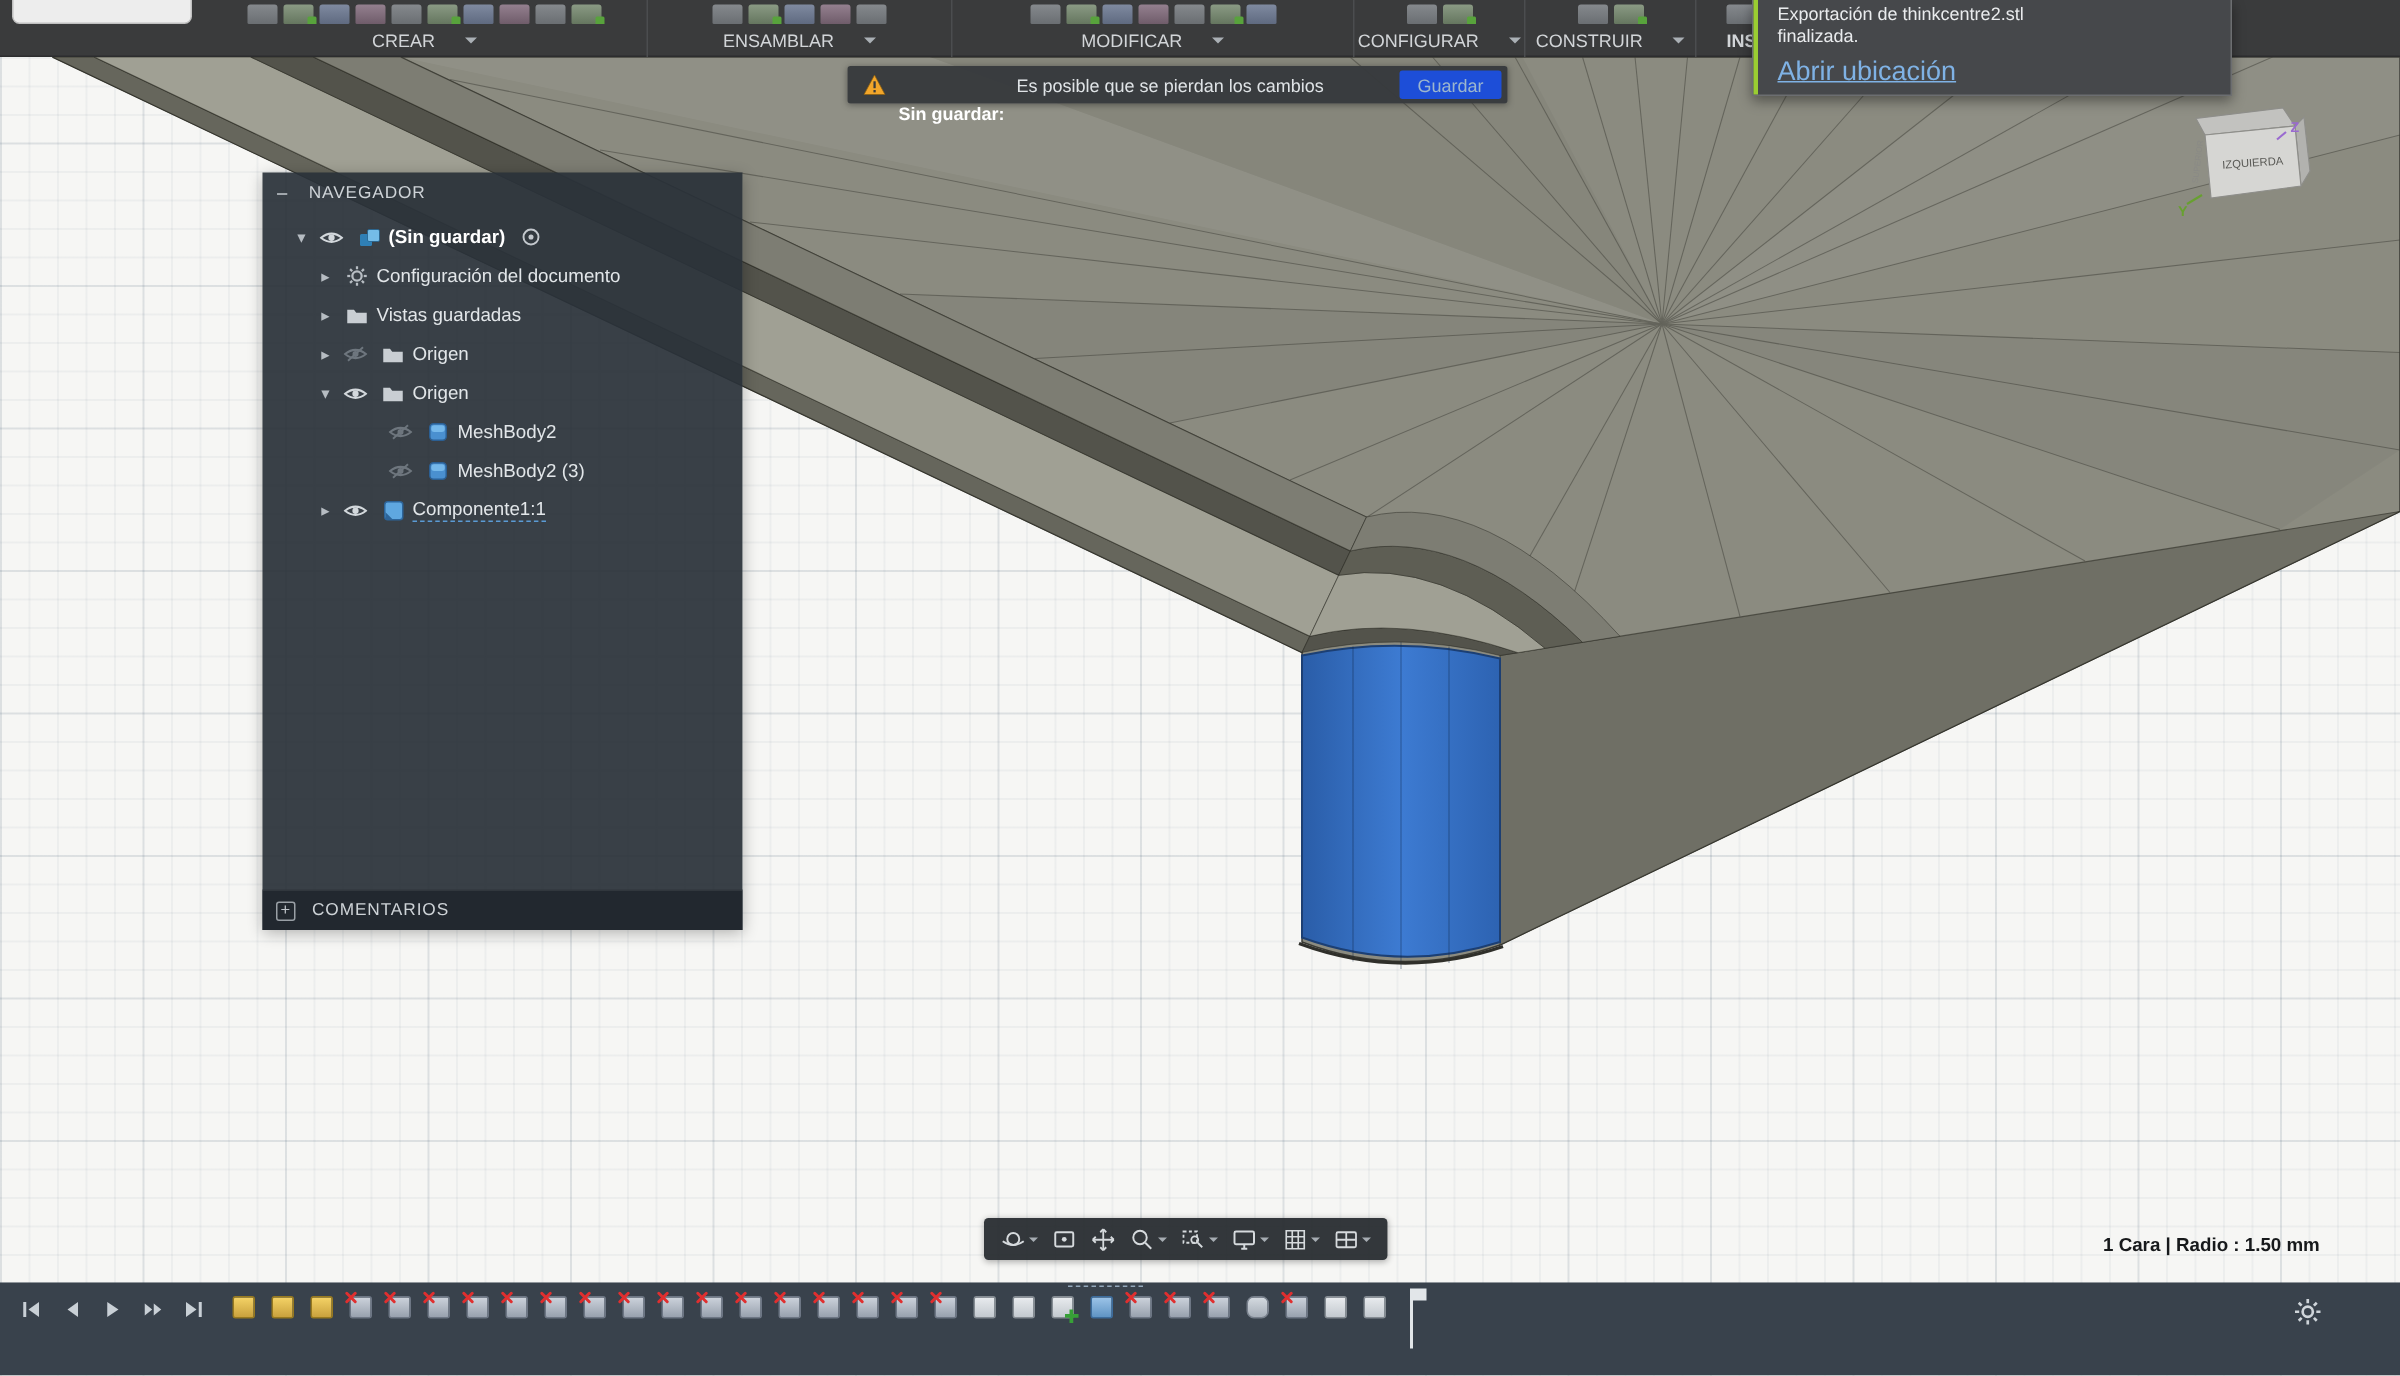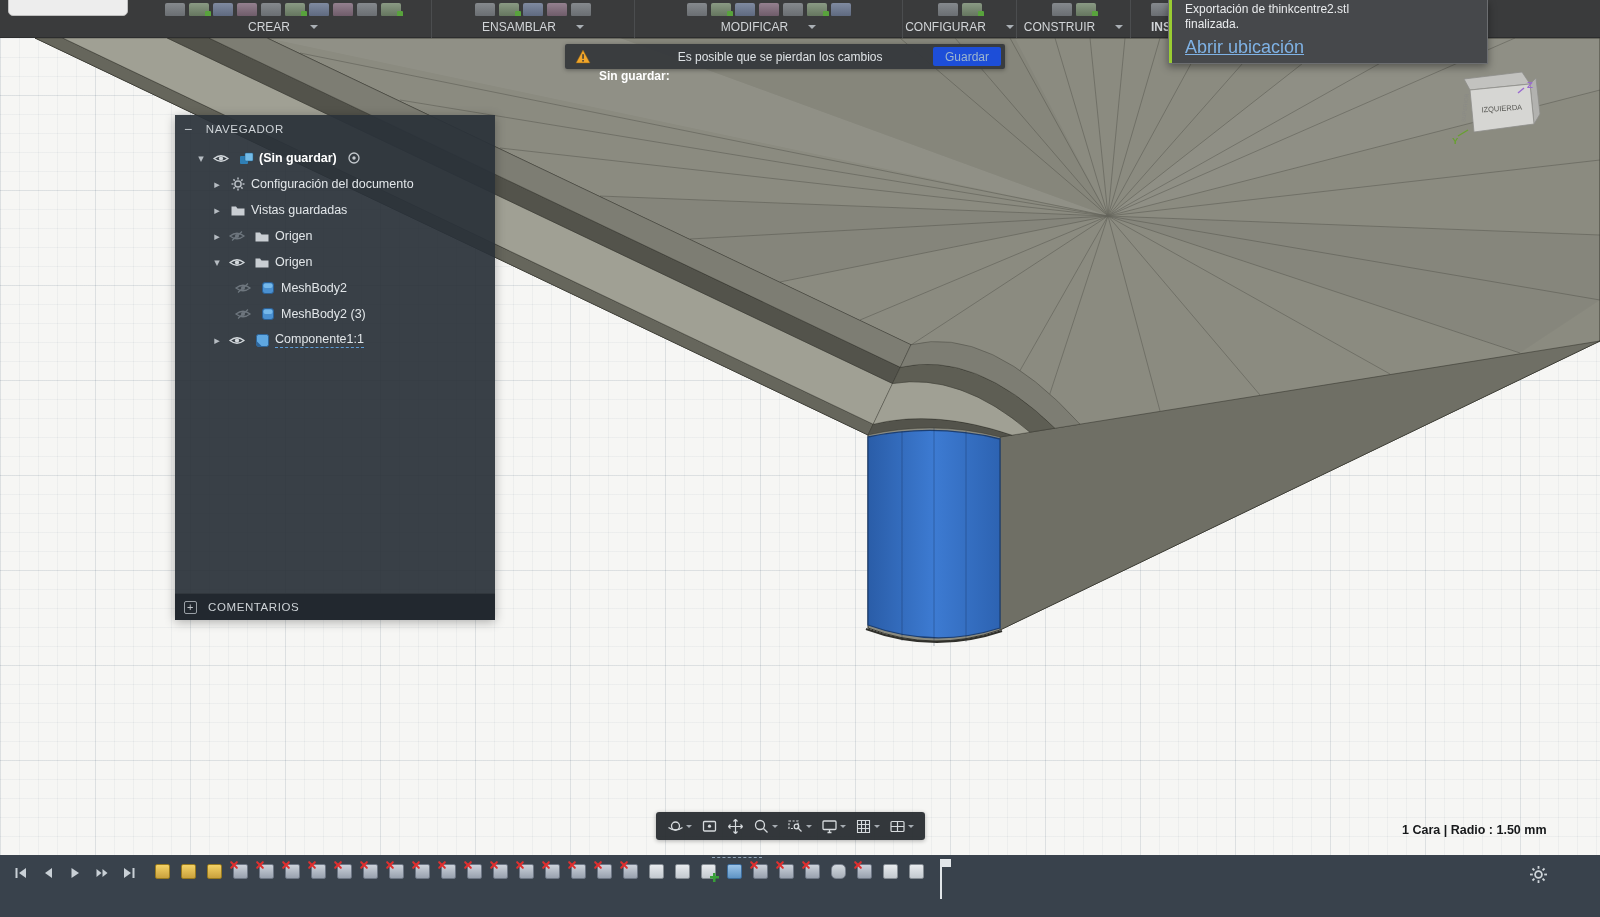--- a/index.html
+++ b/index.html
@@ -72,21 +72,21 @@
     position:absolute; left:175px; top:115px; width:320px; height:505px; z-index:30;
     background:rgba(42,49,57,0.93); box-shadow:0 2px 10px rgba(0,0,0,0.3);
   }
   .nav-header { height:28px; display:flex; align-items:center; gap:13px; padding-left:9px;
     font-size:11.5px; letter-spacing:0.6px; color:#ced3d7; }
   .nav-minus { color:#c0c5ca; font-size:14px; line-height:14px; cursor:pointer; }
   .tree { padding-top:2px; }
   .tree-row { height:26px; display:flex; align-items:center; font-size:12.5px; color:#e2e6e9; cursor:default; }
   .tree-row.lvl0 { padding-left:18px; }
   .tree-row.lvl1 { padding-left:34px; }
-  .tree-row.lvl2 { padding-left:56px; }
+  .tree-row.lvl2 { padding-left:80px; }
   .tw-exp { width:16px; color:#b6bcc2; font-size:11px; text-align:center; cursor:pointer; }
   .tw-eye { width:24px; display:flex; justify-content:center; cursor:pointer; }
   .tw-icon { width:26px; display:flex; justify-content:center; }
   .tw-label { white-space:nowrap; }
   .tw-label.bold { font-weight:bold; color:#ffffff; }
   .tw-label.linked { border-bottom:1px dashed #5b9bd5; padding-bottom:1px; }
   .tw-target { margin-left:10px; display:flex; cursor:pointer; }
   .nav-comments { position:absolute; left:0; right:0; bottom:0; height:27px;
     display:flex; align-items:center; gap:11px; padding-left:9px;
     background:rgba(33,39,46,0.95); border-top:1px solid rgba(255,255,255,0.07);

